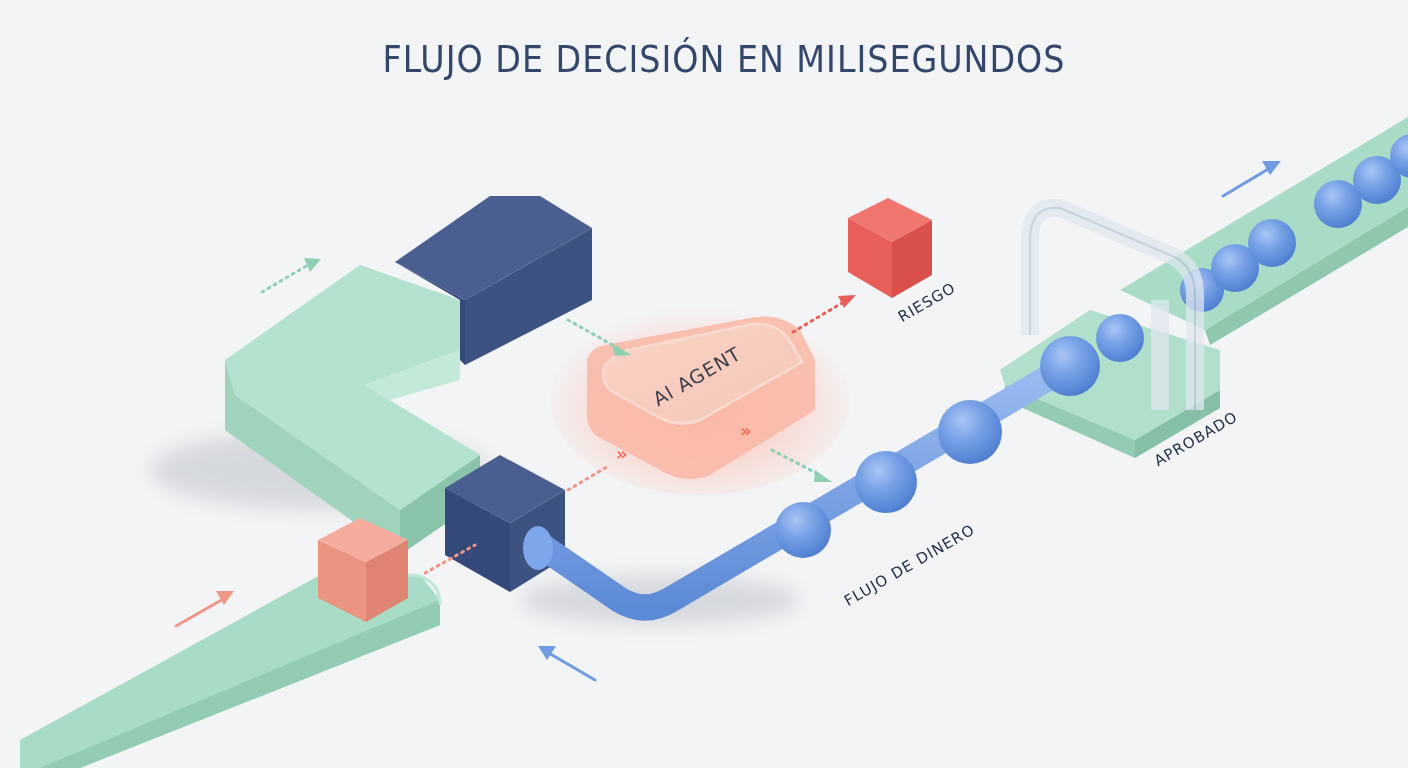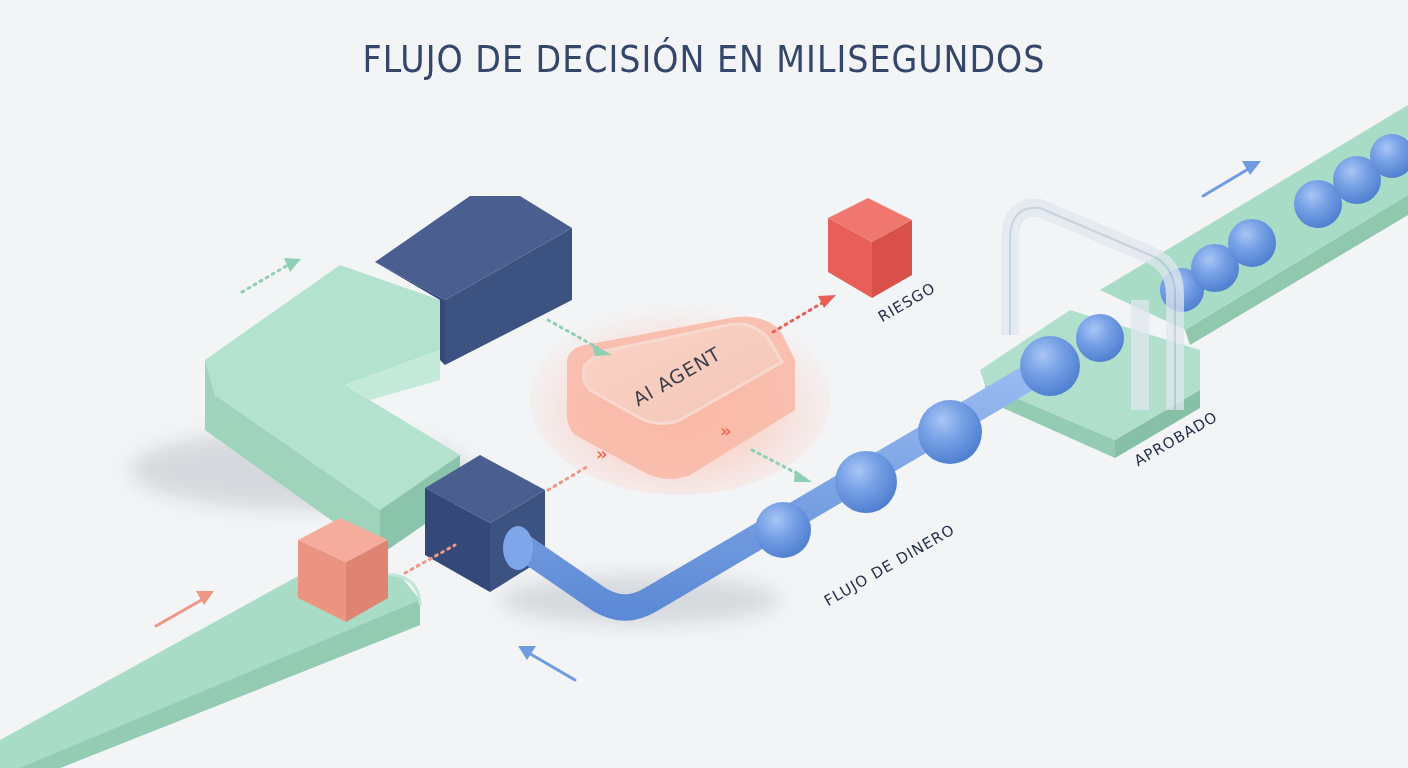--- a/index.html
+++ b/index.html
@@ -2,21 +2,21 @@
 <html><head>
 <meta charset="utf-8">
 <style>
   html, body { margin:0; padding:0; }
   body {
     width:1408px; height:768px; overflow:hidden;
     background:#f3f4f6;
     font-family:"DejaVu Sans", sans-serif;
     position:relative;
   }
-  .stage { position:absolute; inset:0; }
+  .stage { position:absolute; inset:0;margin-left:20px; }
   .title {
     position:absolute; left:0; top:38px; width:1408px; text-align:center;
     font-family:"DejaVu Sans Condensed","DejaVu Sans", sans-serif;
     font-stretch:condensed;
     font-size:37px; letter-spacing:1px; color:#34476a; font-weight:400;
   }
   svg { position:absolute; left:0; top:0; }
   .lbl {
     position:absolute; font-family:"DejaVu Sans", sans-serif; font-size:15px;
     color:#22304a; letter-spacing:1px; white-space:nowrap; transform-origin:left bottom;

